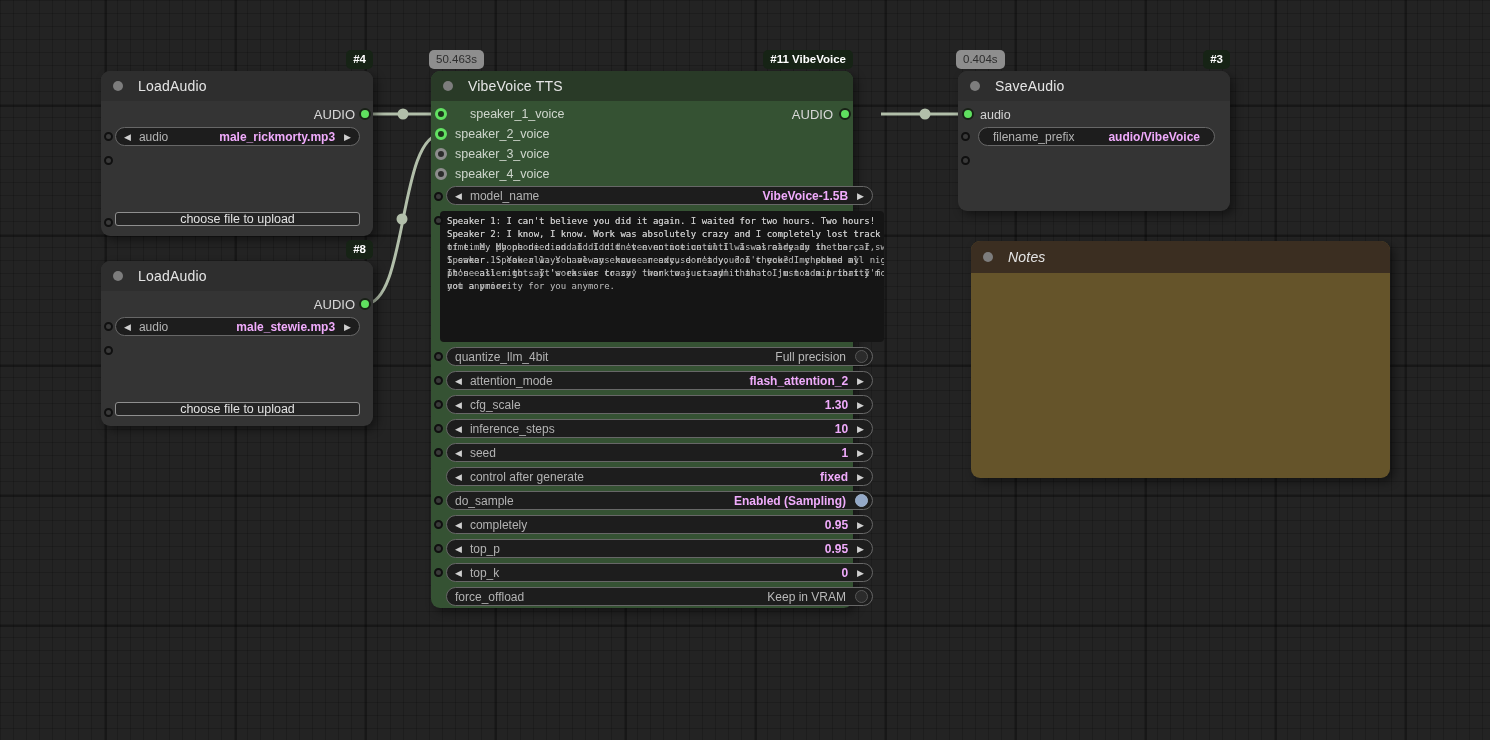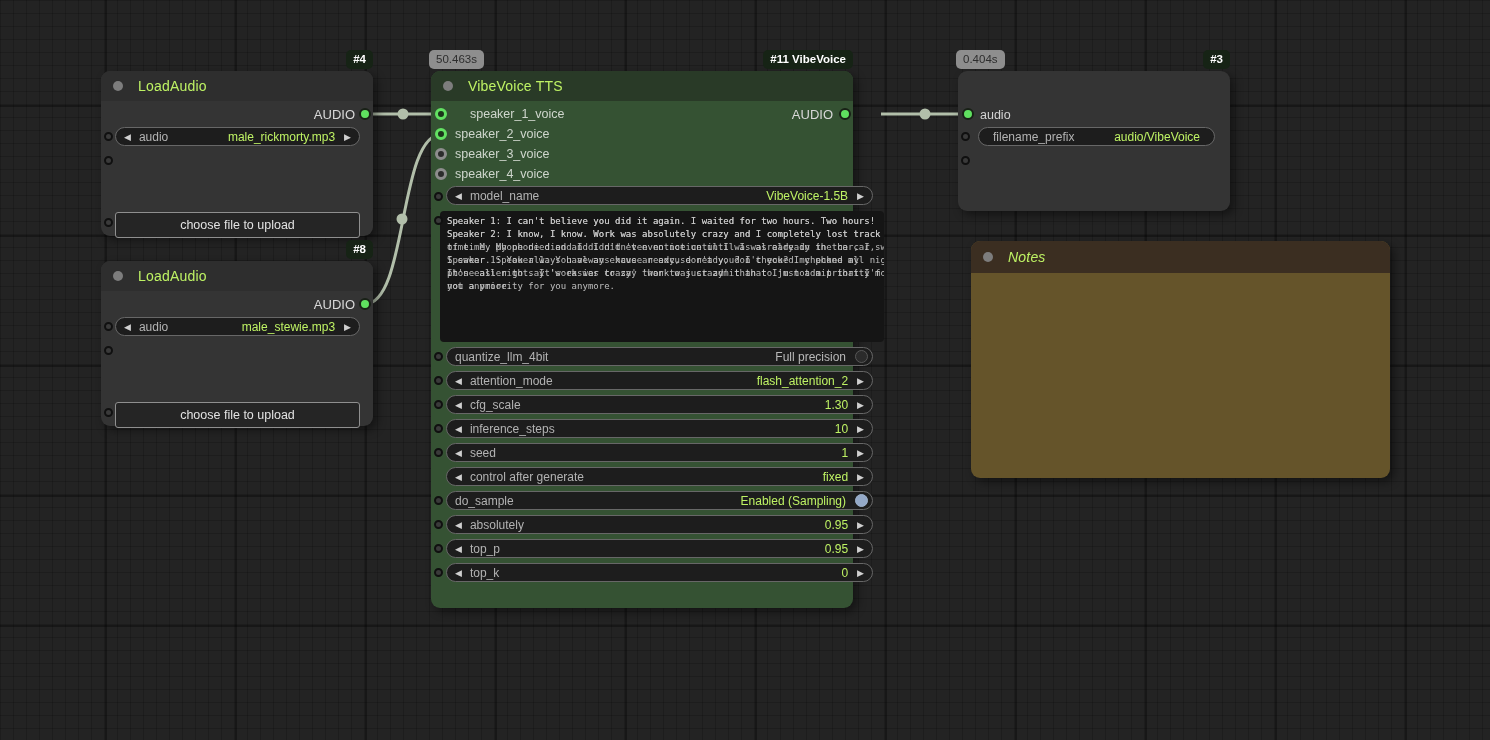--- a/index.html
+++ b/index.html
@@ -21,45 +21,45 @@
     box-shadow:4px 4px 10px rgba(0,0,0,.45);}
   .node-gray{background:#343434;}
   .node-green{background:#355233;}
   .node-notes{background:#65542a;}
   .titlebar{position:absolute;left:0;top:0;right:0;height:30px;border-radius:9px 9px 0 0;
     display:flex;align-items:center;}
   .tb-gray{background:#2e2e2e;}
   .tb-green{background:#293a27;}
   .tb-notes{background:#3b2e21;}
   .title-dot{width:10px;height:10px;border-radius:50%;background:#7d7d7d;margin-left:12px;}
-  .title-text{color:#bef264;font-size:14px;margin-left:15px;letter-spacing:.2px;}
+  .title-text{color:#e5e5e5;font-size:14px;margin-left:15px;letter-spacing:.2px;}
   .badge{position:absolute;top:-21px;height:19px;line-height:19px;padding:0 7px;
     border-radius:5px;font-size:11.5px;white-space:nowrap;}
   .badge-time{left:-2px;background:#8e8e8e;color:#2d2d2d;}
   .badge-id{right:0;background:#162315;color:#ffffff;font-weight:bold;}
   .port{border-radius:50%;position:absolute;box-sizing:border-box;}
   .port-out{width:12px;height:12px;background:#5fe05f;border:2px solid #182116;}
   .port-in-on{width:12px;height:12px;background:#1c351b;border:3px solid #62e162;}
   .port-in-off{width:12px;height:12px;background:#2c2c2c;border:3px solid #8d8d8d;}
   .port-widget{width:9px;height:9px;background:#3a3a3a;border:2px solid #101010;}
   .out-label{color:#d8d8d8;font-size:13px;}
   .in-label{color:#cfd6cd;font-size:12.5px;}
   .pill{position:absolute;height:19px;background:#1d1d1d;border:1px solid #676767;
     border-radius:11px;display:flex;align-items:center;box-sizing:border-box;
     font-size:12px;overflow:hidden;}
   .pill .arr{color:#d0d0d0;font-size:9px;flex:0 0 auto;}
   .pill .arr.left{margin-left:8px;}
   .pill .arr.right{margin-right:8px;}
   .wname{color:#b3b3b3;margin-left:8px;flex:0 0 auto;}
-  .wval{color:#bef264;font-weight:normal;flex:1 1 auto;text-align:right;margin-right:9px;white-space:nowrap;}
+  .wval{color:#f0abfc;font-weight:bold;flex:1 1 auto;text-align:right;margin-right:9px;white-space:nowrap;}
   .wval.dim{color:#b9b9b9;font-weight:normal;}
   .toggle{width:13px;height:13px;border-radius:50%;background:#2b2b2b;border:1px solid #585858;
     margin-right:4px;flex:0 0 auto;box-sizing:border-box;}
   .toggle.on{background:#94a9c8;border-color:#9fb2cd;}
-  .upload-btn{position:absolute;height:26px;background:#252525;border:1px solid #8f8f8f;
+  .upload-btn{position:absolute;height:14px;background:#252525;border:1px solid #8f8f8f;
     border-radius:3px;color:#e2e2e2;font-size:12.5px;display:flex;align-items:center;
     justify-content:center;box-sizing:border-box;}
   .vv-row{position:relative;height:19px;margin-bottom:5px;}
   .vv-row .pill{left:0;right:0;top:0;}
   .vv-row .port-widget{left:-12px;top:5px;}
   .speaker-row{display:flex;align-items:center;height:20px;}
   .textbox{position:absolute;background:#151515;border-radius:4px;overflow:hidden;}
   .textbox pre{position:absolute;left:7px;top:4px;margin:0;
     font-family:"DejaVu Sans Mono", monospace;font-size:9px;line-height:13px;
     color:#c9c9c9;white-space:pre-wrap;word-break:break-word;opacity:.93;}
@@ -217,21 +217,21 @@
         <div class="pill">
           <span class="wname">do_sample</span>
           <span class="wval">Enabled (Sampling)</span>
           <span class="toggle on"></span>
         </div>
         <div class="port port-widget"></div>
       </div>
       <div class="vv-row">
         <div class="pill">
           <span class="arr left">◀</span>
-          <span class="wname">absolutely</span>
+          <span class="wname">completely</span>
           <span class="wval">0.95</span>
           <span class="arr right">▶</span>
         </div>
         <div class="port port-widget"></div>
       </div>
       <div class="vv-row">
         <div class="pill">
           <span class="arr left">◀</span>
           <span class="wname">top_p</span>
           <span class="wval">0.95</span>
@@ -240,27 +240,38 @@
         <div class="port port-widget"></div>
       </div>
       <div class="vv-row">
         <div class="pill">
           <span class="arr left">◀</span>
           <span class="wname">top_k</span>
           <span class="wval">0</span>
           <span class="arr right">▶</span>
         </div>
         <div class="port port-widget"></div>
+      </div>
+      <div class="vv-row">
+        <div class="pill">
+          <span class="wname">force_offload</span>
+          <span class="wval dim">Keep in VRAM</span>
+          <span class="toggle"></span>
+        </div>
       </div>
     </div>
 </div>
 
 <div class="node node-gray" style="left:958px;top:71px;width:272px;height:140px;">
   <div class="badge badge-time">0.404s</div>
   <div class="badge badge-id">#3</div>
+  <div class="titlebar tb-gray">
+    <div class="title-dot"></div>
+    <div class="title-text">SaveAudio</div>
+  </div>
   <div class="port port-out" style="left:4px;top:37px;"></div>
   <div class="in-label" style="position:absolute;left:22px;top:37px;color:#d5d5d5;">audio</div>
   <div class="pill" style="left:20px;top:56px;width:237px;">
     <span class="wname" style="margin-left:14px;">filename_prefix</span>
     <span class="wval" style="margin-right:14px;">audio/VibeVoice</span>
   </div>
   <div class="port port-widget" style="left:3px;top:61px;"></div>
   <div class="port port-widget" style="left:3px;top:85px;"></div>
 </div>
 

